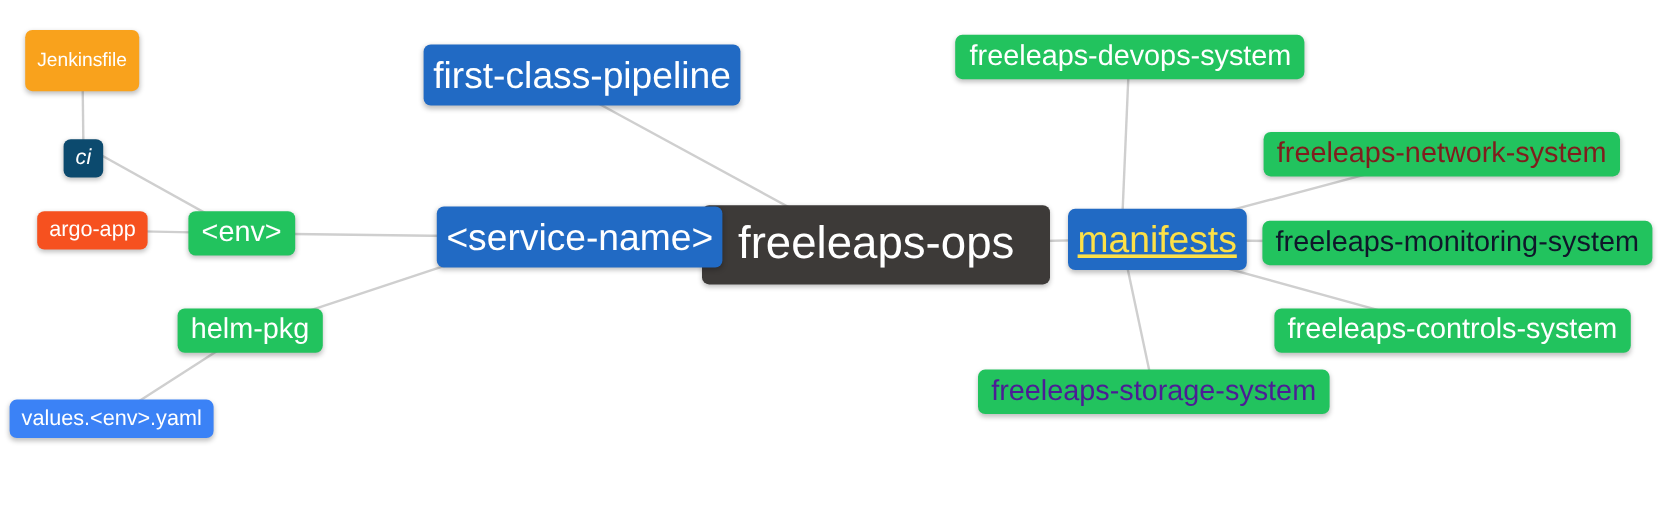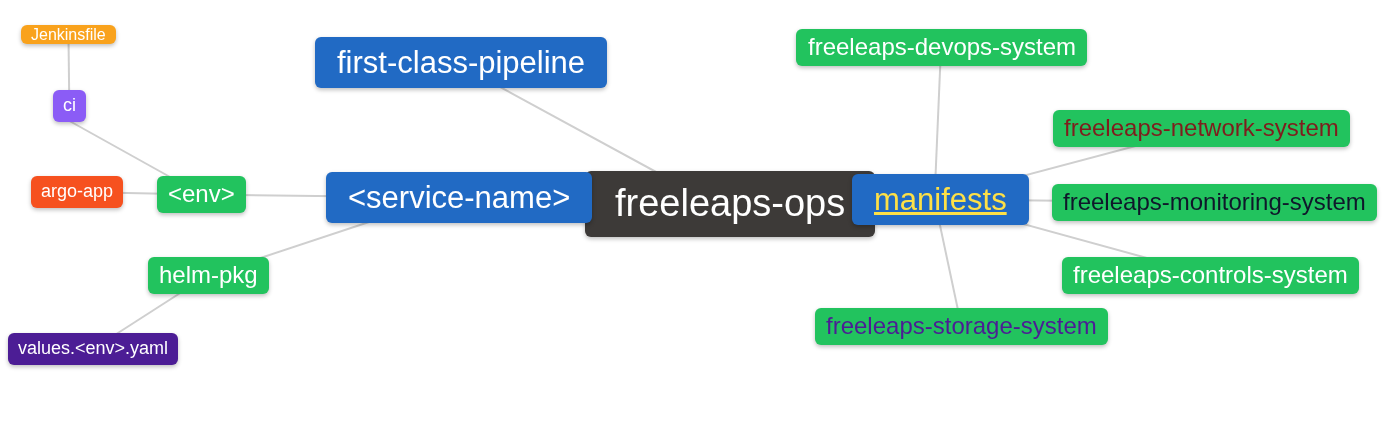--- a/index.html
+++ b/index.html
@@ -28,24 +28,24 @@
     z-index: 1;
     color: #ffffff;
     white-space: nowrap;
     line-height: 1.2;
     border-radius: 6px;
     box-shadow: 0 2px 4px rgba(0,0,0,0.25);
     cursor: pointer;
     user-select: none;
   }
   .role-root    { font-size: 38px; padding: 10px 30px; }
-  .role-branch  { font-size: 31px; padding: 7px 22px;  }
+  .role-branch  { font-size: 31px; padding: 7px 8px; margin-left: 38px;  }
   .role-sub     { font-size: 24px; padding: 4px 11px;  }
   .role-leaf    { font-size: 18px; padding: 5px 10px;  }
-  .role-subleaf { font-size: 16px; padding: 0 10px;  }
+  .role-subleaf { font-size: 16px; padding: 16px 10px;  }
 </style>
 </head>
 <body>
 
 <div class="canvas">
   <svg id="edge-layer" width="1390" height="421" viewBox="0 0 1390 421">
       <line x1="68.5" y1="38.5" x2="69.5" y2="121" stroke="#cfcfcf" stroke-width="2"></line>
       <line x1="69.5" y1="121" x2="201.5" y2="194.5" stroke="#cfcfcf" stroke-width="2"></line>
       <line x1="77" y1="192" x2="201.5" y2="194.5" stroke="#cfcfcf" stroke-width="2"></line>
       <line x1="201.5" y1="194.5" x2="443" y2="197.5" stroke="#cfcfcf" stroke-width="2"></line>
@@ -65,18 +65,18 @@
       <div class="node role-branch" style="background: rgb(33, 106, 196); color: rgb(255, 255, 255); left: 315px; top: 37px;">first-class-pipeline</div>
       <div class="node role-branch" style="background: rgb(33, 106, 196); color: rgb(255, 255, 255); left: 326px; top: 172px;">&lt;service-name&gt;</div>
       <div class="node role-branch" style="background: rgb(33, 106, 196); color: #fde047; left: 852px; top: 174px; text-decoration: underline;">manifests</div>
       <div class="node role-sub" style="background: rgb(34, 195, 94); color: rgb(255, 255, 255); left: 157px; top: 176px;">&lt;env&gt;</div>
       <div class="node role-sub" style="background: rgb(34, 195, 94); color: rgb(255, 255, 255); left: 148px; top: 257px;">helm-pkg</div>
       <div class="node role-sub" style="background: rgb(34, 195, 94); color: rgb(255, 255, 255); left: 796px; top: 29px; padding-left: 12px;">freeleaps-devops-system</div>
       <div class="node role-sub" style="background: rgb(34, 195, 94); color: #7f1d1d; left: 1053px; top: 110px;">freeleaps-network-system</div>
       <div class="node role-sub" style="background: rgb(34, 195, 94); color: #0f172a; left: 1052px; top: 184px;">freeleaps-monitoring-system</div>
       <div class="node role-sub" style="background: rgb(34, 195, 94); color: rgb(255, 255, 255); left: 1062px; top: 257px;">freeleaps-controls-system</div>
       <div class="node role-sub" style="background: rgb(34, 195, 94); color: #4c1d95; left: 815px; top: 308px;">freeleaps-storage-system</div>
-      <div class="node role-leaf" style="background: #8b5cf6; color: rgb(255, 255, 255); left: 53px; top: 90px;">ci</div>
+      <div class="node role-leaf" style="background: #0c4a6e; color: rgb(255, 255, 255); left: 53px; top: 116px; font-style: italic;">ci</div>
       <div class="node role-leaf" style="background: rgb(246, 81, 31); color: rgb(255, 255, 255); left: 31px; top: 176px;">argo-app</div>
-      <div class="node role-leaf" style="background: #4c1d95; color: rgb(255, 255, 255); left: 8px; top: 333px; text-align: right;">values.&lt;env&gt;.yaml</div>
+      <div class="node role-leaf" style="background: #3b82f6; color: rgb(255, 255, 255); left: 8px; top: 333px; text-align: right;">values.&lt;env&gt;.yaml</div>
       <div class="node role-subleaf" style="background: rgb(249, 162, 28); color: rgb(255, 255, 255); left: 21px; top: 25px;">Jenkinsfile</div>
     </div>
 </div>
 
 </body></html>

